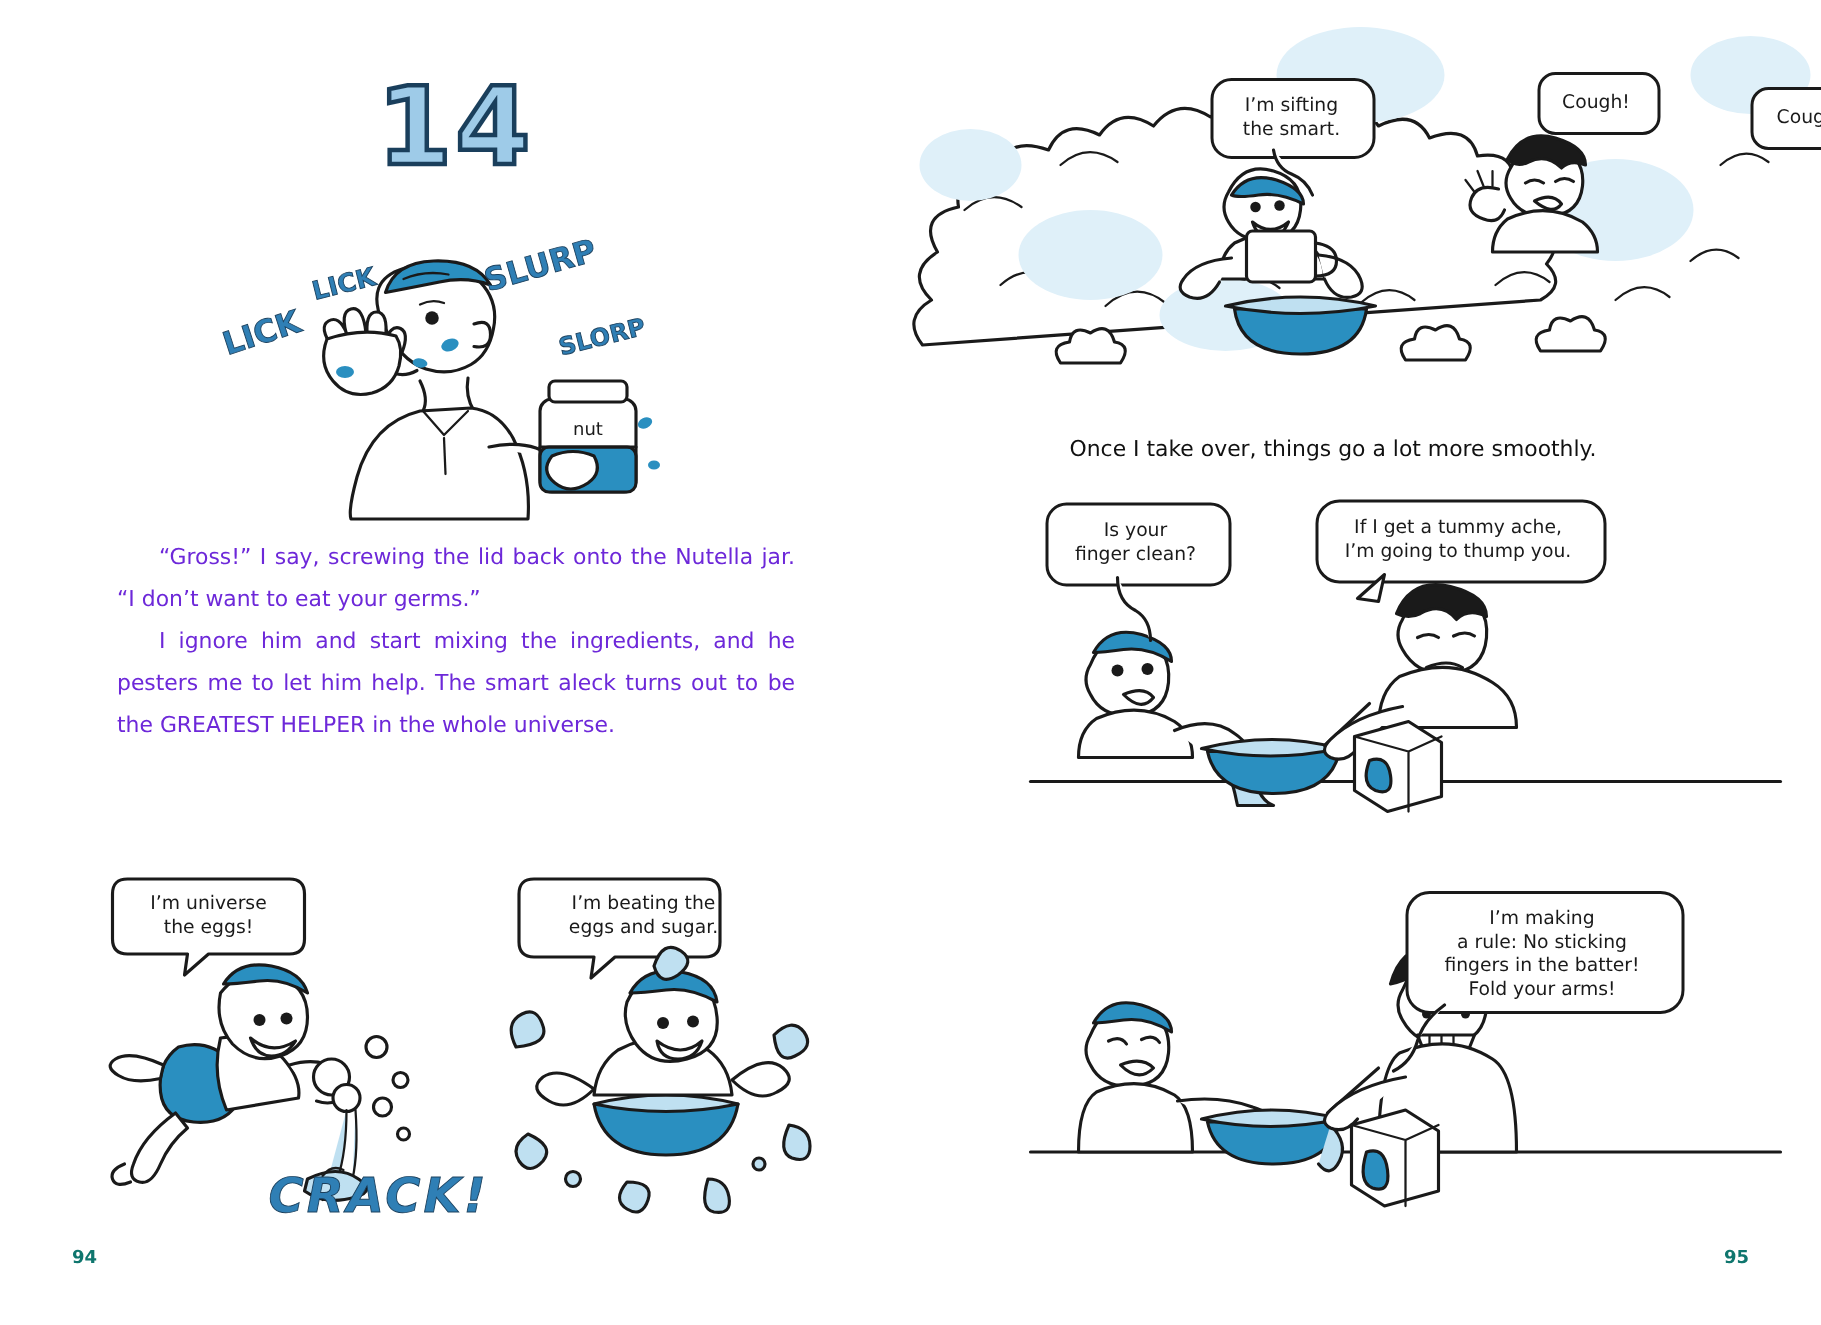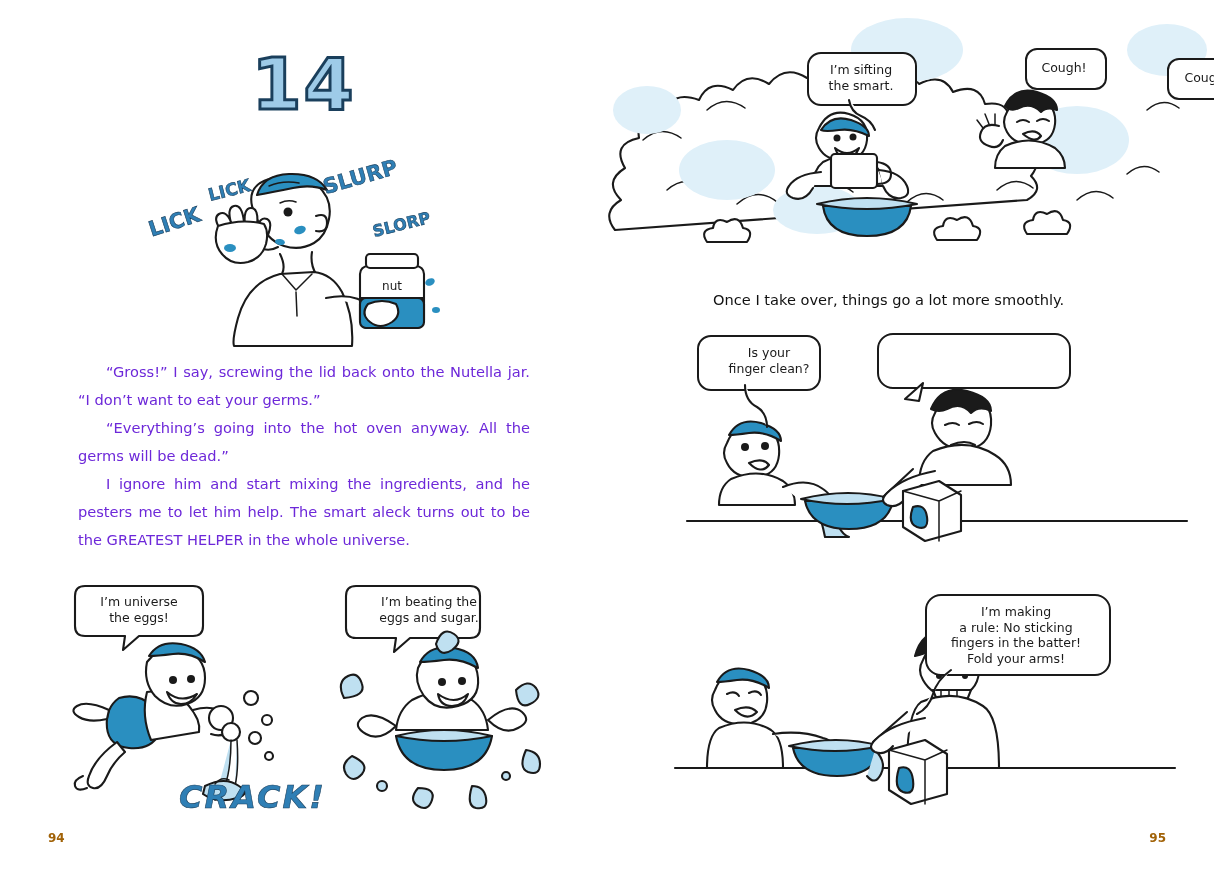--- a/index.html
+++ b/index.html
@@ -70,21 +70,21 @@
     color: #111;
   }
 
   
   .folio {
     position: absolute;
     bottom: 38px;
     font-family: "DejaVu Sans", sans-serif;
     font-size: 12px;
     font-weight: bold;
-    color: #a16207;
+    color: #0f766e;
   }
   .folio-left { left: 48px; }
   .folio-right { right: 48px; }
 
   
   .illo { position: absolute; }
   svg { display: block; overflow: visible; }
 
   .ink { stroke: #1a1a1a; fill: none; stroke-width: 2.1; stroke-linecap: round; stroke-linejoin: round; }
   .ink-thin { stroke: #1a1a1a; fill: none; stroke-width: 1.5; stroke-linecap: round; stroke-linejoin: round; }
@@ -165,21 +165,20 @@
       </svg>
 
       <div class="handlettered" style="position:absolute; left:18px; top:40px; font-size:21px; transform:rotate(-18deg);">LICK</div>
       <div class="handlettered" style="position:absolute; left:78px; top:10px; font-size:17px; transform:rotate(-14deg);">LICK</div>
       <div class="handlettered" style="position:absolute; left:192px; top:-5px; font-size:21px; transform:rotate(-16deg);">SLURP</div>
       <div class="handlettered" style="position:absolute; left:242px; top:45px; font-size:16px; transform:rotate(-14deg);">SLORP</div>
     </div>
 
     <div class="body-text">
       <p>“Gross!” I say, screwing the lid back onto the Nutella jar. “I don’t want to eat your germs.”</p>
-      <p>“Everything’s going into the hot oven anyway. All the germs will be dead.”</p>
       <p>I ignore him and start mixing the ingredients, and he pesters me to let him help. The smart aleck turns out to be the GREATEST HELPER in the whole universe.</p>
     </div>
 
     <div class="illo" style="left:55px; top:580px; width:260px; height:250px;">
       <svg width="260" height="250" viewBox="0 0 260 250">
 
         <path class="ink fill-white" d="M30 6 h108 q10 0 10 10 v30 q0 10 -10 10 h-54 l-16 14 l2 -14 h-40 q-10 0 -10 -10 v-30 q0 -10 10 -10 z"></path>
 
         <path class="ink fill-blue" d="M64 118 q-14 10 -12 30 q2 18 22 20 q22 2 30 -14 q6 -14 -4 -26 q-16 -16 -36 -10 z"></path>
 
@@ -360,33 +359,35 @@
         <path class="ink fill-white" d="M246 126 q34 -14 62 4 q16 10 16 30 l-92 0 q0 -24 14 -34 z"></path>
 
         <path class="ink fill-white" d="M248 146 q-32 6 -48 22 q-8 8 0 12 q10 4 18 -6"></path>
 
         <path class="ink fill-white" d="M216 166 l36 -10 l22 14 l0 36 l-36 10 l-22 -14 z"></path>
         <path class="ink-thin" d="M216 166 l36 10 l0 40 M252 176 l22 -10"></path>
         <path class="ink fill-blue" d="M226 182 q12 -4 14 10 q2 14 -10 10 q-10 -4 -4 -20 z"></path>
       </svg>
 
       <div style="position:absolute; left:10px; top:10px; width:120px; height:52px; background:#fff; border:2px solid #1a1a1a; border-radius:14px;"></div>
-      <div class="bubble-text" style="position:absolute; left:26px; top:20px; width:112px; white-space:pre-line;">Is your
+      <div class="bubble-text" style="position:absolute; left:14px; top:20px; width:112px; white-space:pre-line;">Is your
 finger clean?</div>
       <svg style="position:absolute; left:52px; top:58px;" width="50" height="48" viewBox="0 0 50 48">
         <path class="ink fill-white" d="M6 2 q0 16 12 22 q10 6 10 20"></path>
       </svg>
 
       <div style="position:absolute; left:190px; top:8px; width:190px; height:52px; background:#fff; border:2px solid #1a1a1a; border-radius:16px;"></div>
+      <div class="bubble-text" style="position:absolute; left:194px; top:18px; width:182px; white-space:pre-line;">If I get a tummy ache,
+I’m going to thump you.</div>
       <svg style="position:absolute; left:206px; top:56px;" width="44" height="34" viewBox="0 0 44 34">
         <path class="ink fill-white" d="M30 2 l-18 16 l14 2 z"></path>
       </svg>
     </div>
 
-    <div class="illo" style="left:68px; top:598px; width:500px; height:245px;">
+    <div class="illo" style="left:80px; top:598px; width:500px; height:245px;">
       <svg width="500" height="245" viewBox="0 0 500 245">
         <path class="ink" d="M0 170 H500"></path>
 
         <path class="ink fill-white" d="M40 92 q10 -24 32 -18 q22 6 20 30 q-2 20 -22 22 q-22 2 -30 -14 q-6 -10 0 -20 z"></path>
         <path class="ink fill-blue" d="M42 84 q10 -18 32 -12 q20 6 20 18 q-16 -10 -32 -8 q-14 2 -20 2 z"></path>
         <path class="ink" d="M52 96 q8 -4 12 2"></path>
         <path class="ink" d="M74 95 q8 -4 12 2"></path>
         <path class="ink fill-white" d="M60 112 q14 -6 22 2 q-10 10 -22 -2 z"></path>
         <path class="ink fill-white" d="M44 130 q28 -12 52 2 q12 8 12 38 l-76 0 q0 -32 12 -40 z"></path>
 

